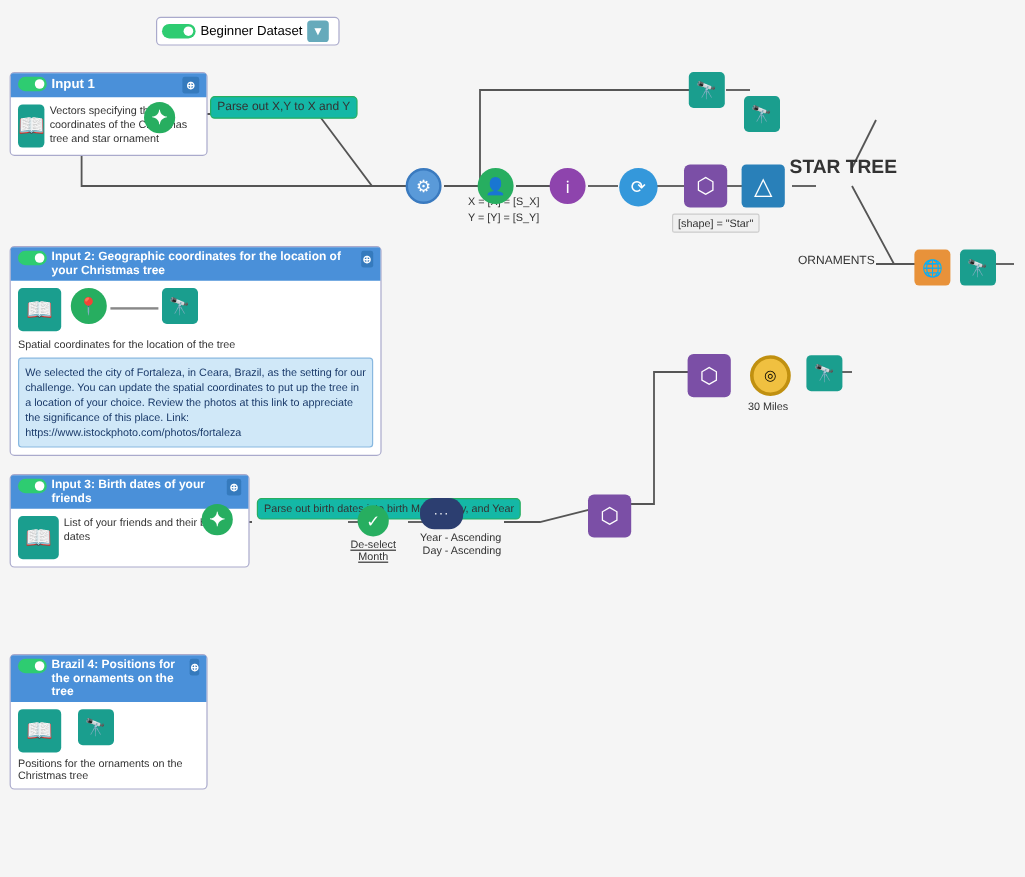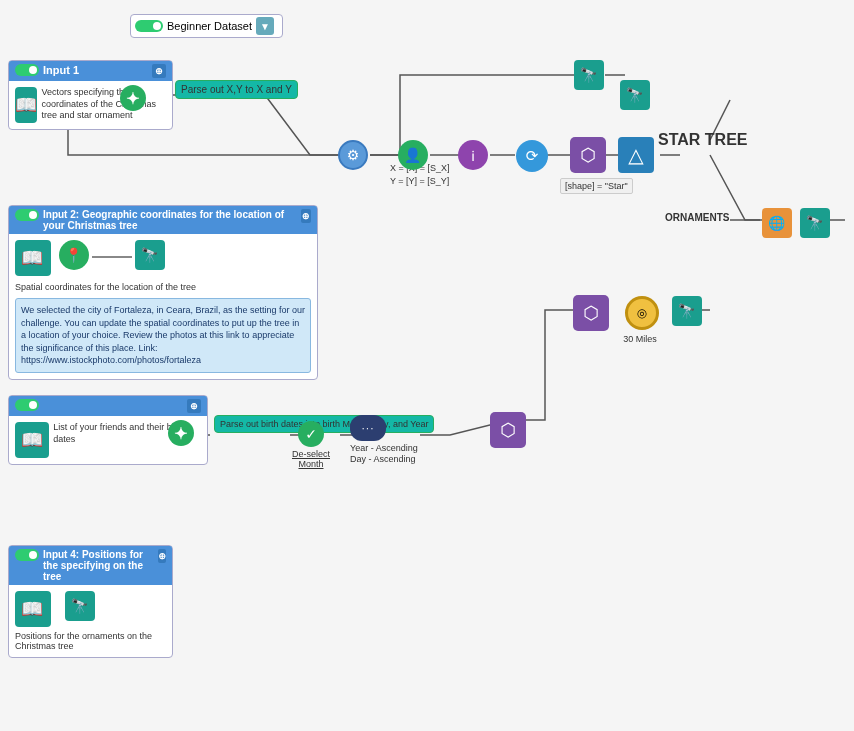--- a/index.html
+++ b/index.html
@@ -238,21 +238,21 @@
   <div style="position:absolute;left:560px;top:178px;font-size:9px;color:#333;background:#f0f0f0;border:1px solid #ccc;padding:2px 4px;border-radius:2px;">[shape] = "Star"</div>
 
   <div style="position:absolute;left:574px;top:60px;">
     <div style="width:30px;height:30px;background:#1a9e8e;border-radius:4px;display:flex;align-items:center;justify-content:center;color:white;font-size:14px;">🔭</div>
   </div>
 
   <div style="position:absolute;left:620px;top:80px;">
     <div style="width:30px;height:30px;background:#1a9e8e;border-radius:4px;display:flex;align-items:center;justify-content:center;color:white;font-size:14px;">🔭</div>
   </div>
 
-  <div style="position:absolute;left:665px;top:212px;font-size:10px;font-weight:bold;color:#333;">ORNAMENTS</div>
+  <div style="position:absolute;left:665px;top:212px;font-size:10px;font-weight:normal;color:#333;">ORNAMENTS</div>
 
   <div style="position:absolute;left:762px;top:208px;">
     <div style="width:30px;height:30px;background:#e8923a;border-radius:4px;display:flex;align-items:center;justify-content:center;color:white;font-size:14px;">🌐</div>
   </div>
 
   <div style="position:absolute;left:800px;top:208px;">
     <div style="width:30px;height:30px;background:#1a9e8e;border-radius:4px;display:flex;align-items:center;justify-content:center;color:white;font-size:14px;">🔭</div>
   </div>
 
   <div style="position:absolute;left:573px;top:295px;">
@@ -293,20 +293,21 @@
 
 Review the photos at this link to appreciate the significance of this place.
 Link: https://www.istockphoto.com/photos/fortaleza</div>
       </div>
     </div>
   </div>
 
   <div class="input-box" style="left:8px;top:395px;width:200px;">
     <div class="input-header" style="background:#4a90d9;">
       <div class="toggle"></div>
+      <span style="font-size:10px;">Input 3: Birth dates of your friends</span>
       <div class="expand-btn">⊕</div>
     </div>
     <div class="input-body">
       <div style="display:flex;align-items:flex-start;gap:4px;">
         <div class="node-book">📖</div>
         <div style="font-size:9px;color:#333;line-height:1.3;">List of your friends and their birth dates</div>
       </div>
     </div>
   </div>
 
@@ -316,32 +317,32 @@
     <div class="node-parse" style="min-width:70px;font-size:9px;">Parse out birth dates into birth Month, Day, and Year</div>
   </div>
 
   <div style="position:absolute;left:298px;top:421px;">
     <div style="width:26px;height:26px;background:#27ae60;border-radius:50%;display:flex;align-items:center;justify-content:center;color:white;font-size:14px;">✓</div>
     <div style="font-size:9px;color:#333;text-align:center;margin-top:2px;width:50px;margin-left:-12px;text-decoration:underline;">De-select Month</div>
   </div>
 
   <div style="position:absolute;left:350px;top:415px;">
     <div style="width:36px;height:26px;background:#2c3e70;border-radius:12px;display:flex;align-items:center;justify-content:center;color:white;font-size:10px;letter-spacing:1px;">···</div>
-    <div style="font-size:9px;color:#333;text-align:left;margin-top:2px;white-space:pre;line-height:1.2;">Year - Ascending
+    <div style="font-size:9px;color:#333;text-align:right;margin-top:2px;white-space:pre;line-height:1.2;">Year - Ascending
 Day - Ascending</div>
   </div>
 
   <div style="position:absolute;left:490px;top:412px;">
     <div style="width:36px;height:36px;background:#7b4fa6;border-radius:5px;display:flex;align-items:center;justify-content:center;color:white;font-size:18px;">⬡</div>
   </div>
 
   <div class="input-box" style="left:8px;top:545px;width:165px;">
     <div class="input-header" style="background:#4a90d9;">
       <div class="toggle"></div>
-      <span style="font-size:10px;">Input 4: Positions for the specifying on the tree</span>
+      <span style="font-size:10px;">Brazil 4: Positions for the ornaments on the tree</span>
       <div class="expand-btn">⊕</div>
     </div>
     <div class="input-body">
       <div style="display:flex;align-items:flex-start;gap:4px;">
         <div class="node-book">📖</div>
         <div style="margin-left:10px;">
           <div style="width:30px;height:30px;background:#1a9e8e;border-radius:4px;display:flex;align-items:center;justify-content:center;color:white;font-size:14px;">🔭</div>
         </div>
       </div>
       <div style="font-size:9px;color:#333;margin-top:4px;">Positions for the ornaments on the Christmas tree</div>

